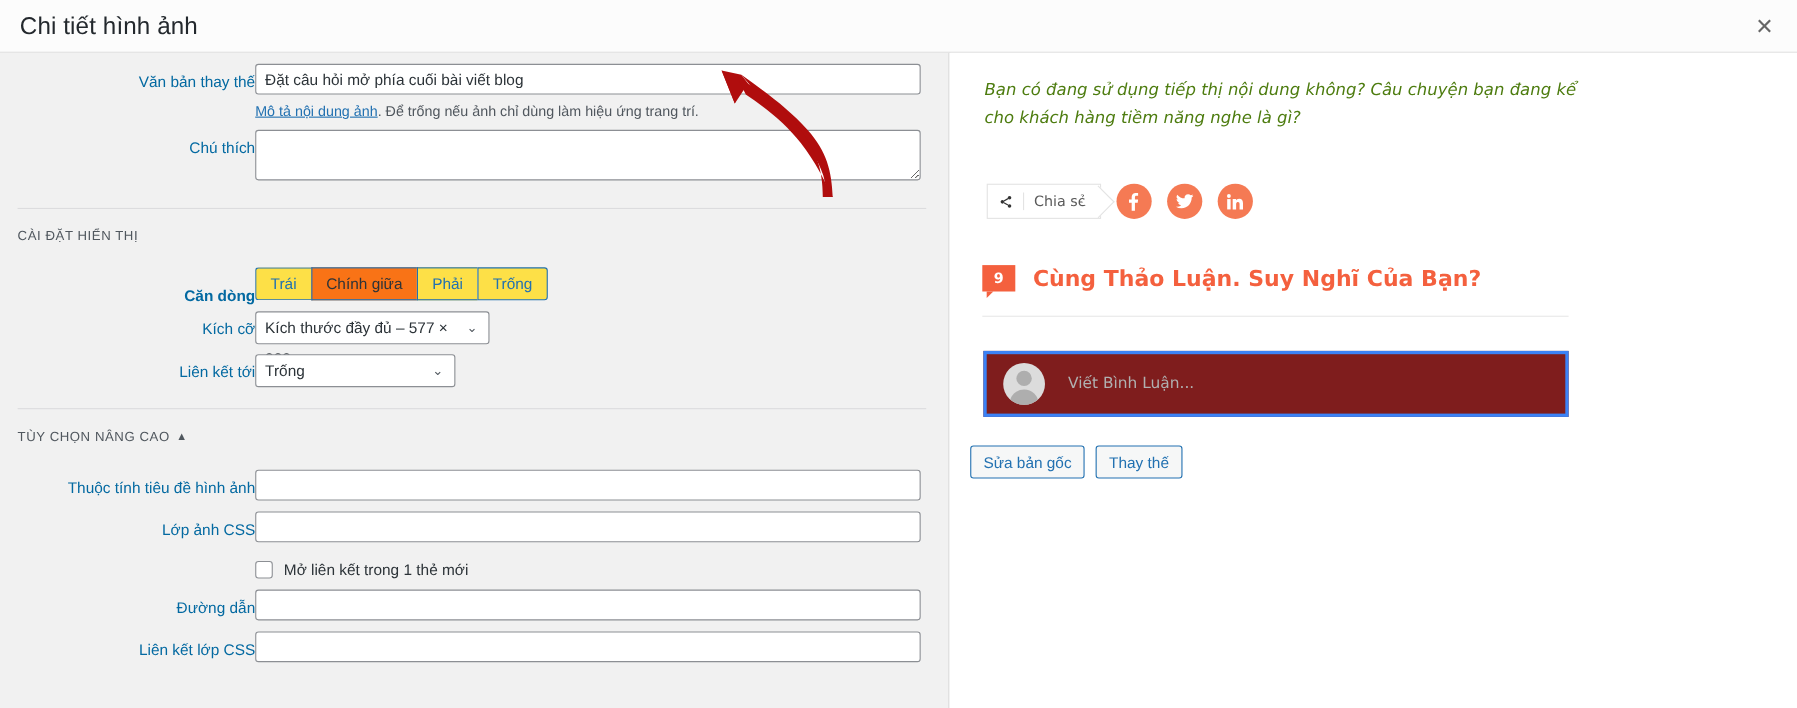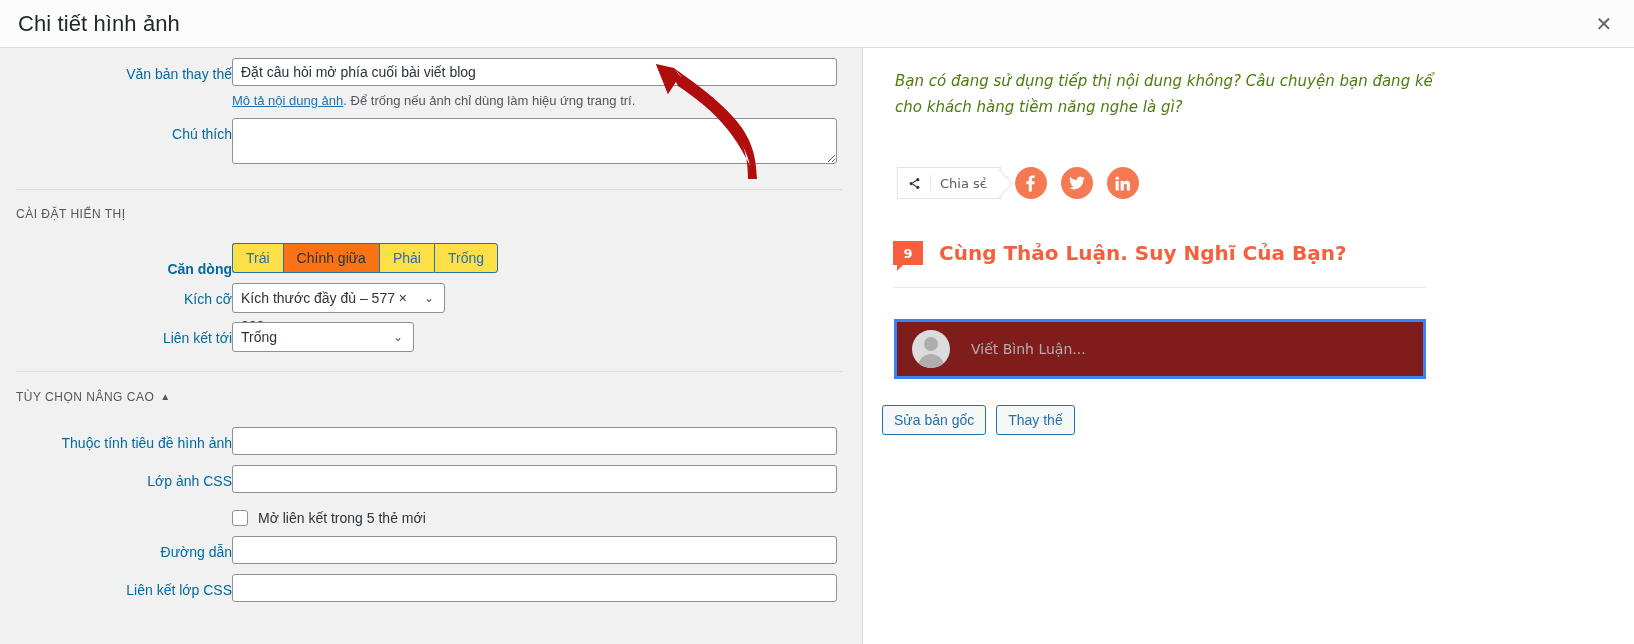--- a/index.html
+++ b/index.html
@@ -457,21 +457,21 @@
         <input class="f-input" type="text" value="" style="">
       </div>
 
       <div class="form-row" style="top:417px;">
         <div class="f-label" style="top:6px;">Lớp ảnh CSS</div>
         <input class="f-input" type="text" value="" style="">
       </div>
 
       <div class="cb-row" style="top:461px;">
         <input type="checkbox" class="cb-box" style="">
-        <span class="cb-label">Mở liên kết trong 5 thẻ mới</span>
+        <span class="cb-label">Mở liên kết trong 1 thẻ mới</span>
       </div>
 
       <div class="form-row" style="top:488px;">
         <div class="f-label" style="top:6px;">Đường dẫn</div>
         <input class="f-input" type="text" value="" style="">
       </div>
 
       <div class="form-row" style="top:526px;">
         <div class="f-label" style="top:6px;">Liên kết lớp CSS</div>
         <input class="f-input" type="text" value="" style="">

